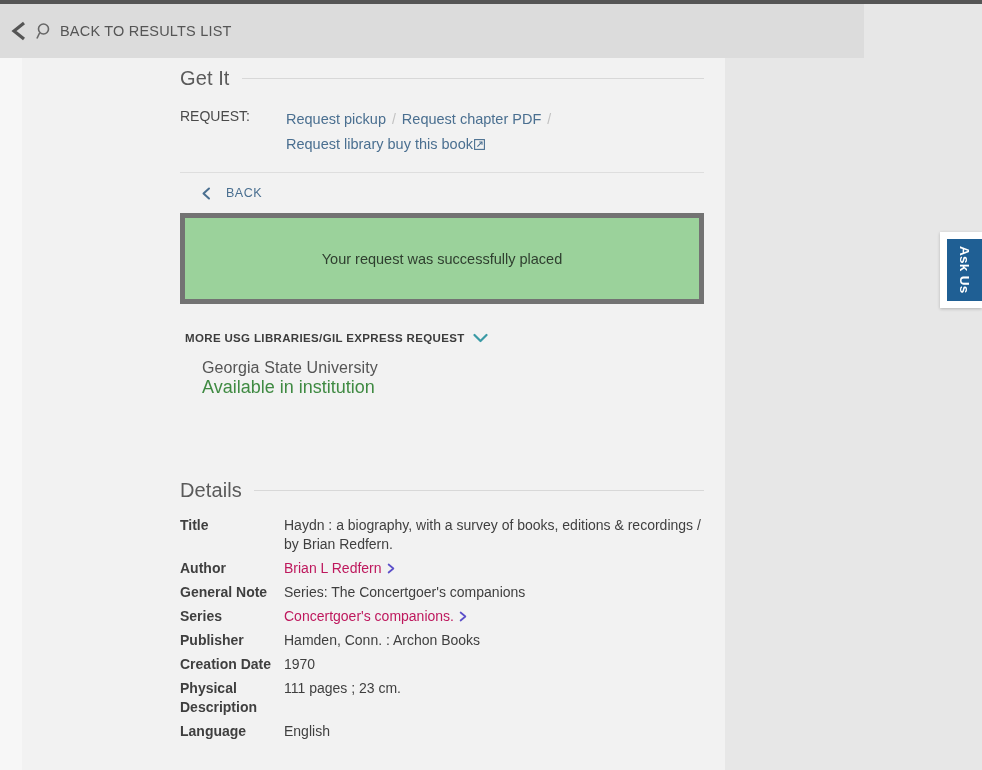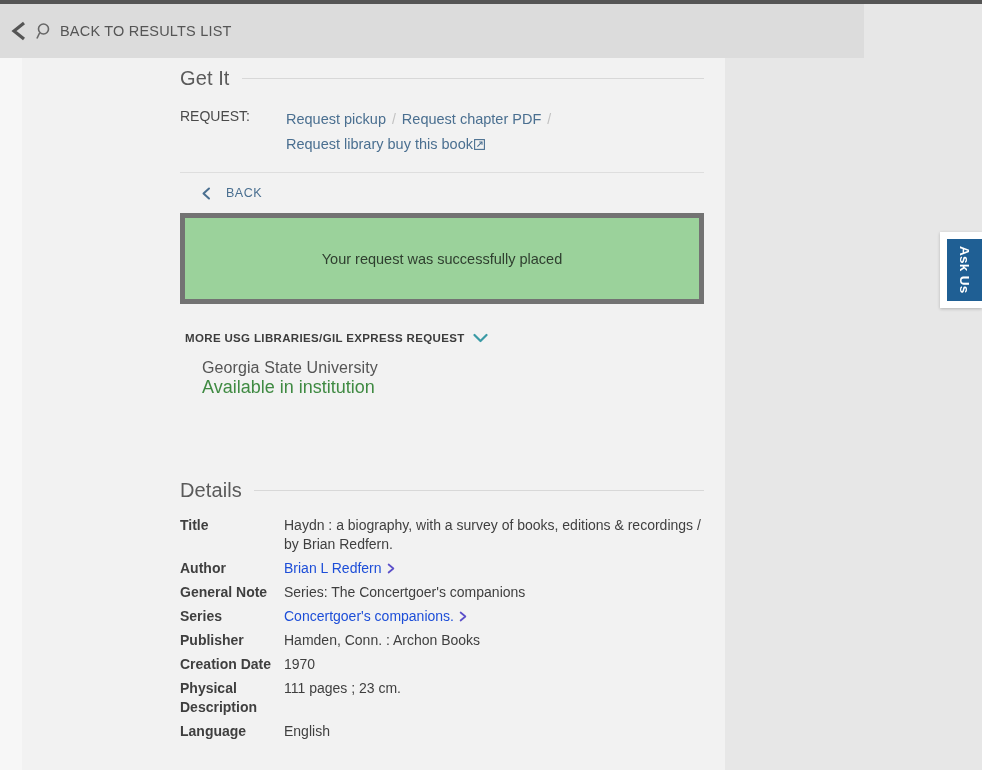--- a/index.html
+++ b/index.html
@@ -258,21 +258,21 @@
   .details-table td.k {
     width: 100px;
     font-weight: bold;
     color: #3f3f3f;
     padding-right: 4px;
   }
   .details-table td.v {
     color: #3f3f3f;
   }
   .v-link {
-    color: #1d4ed8;
+    color: #be185d;
     text-decoration: none;
     cursor: pointer;
   }
   .chev-right-inline {
     display: inline-block;
     width: 9px;
     height: 11px;
     margin-left: 5px;
     vertical-align: -1px;
   }

